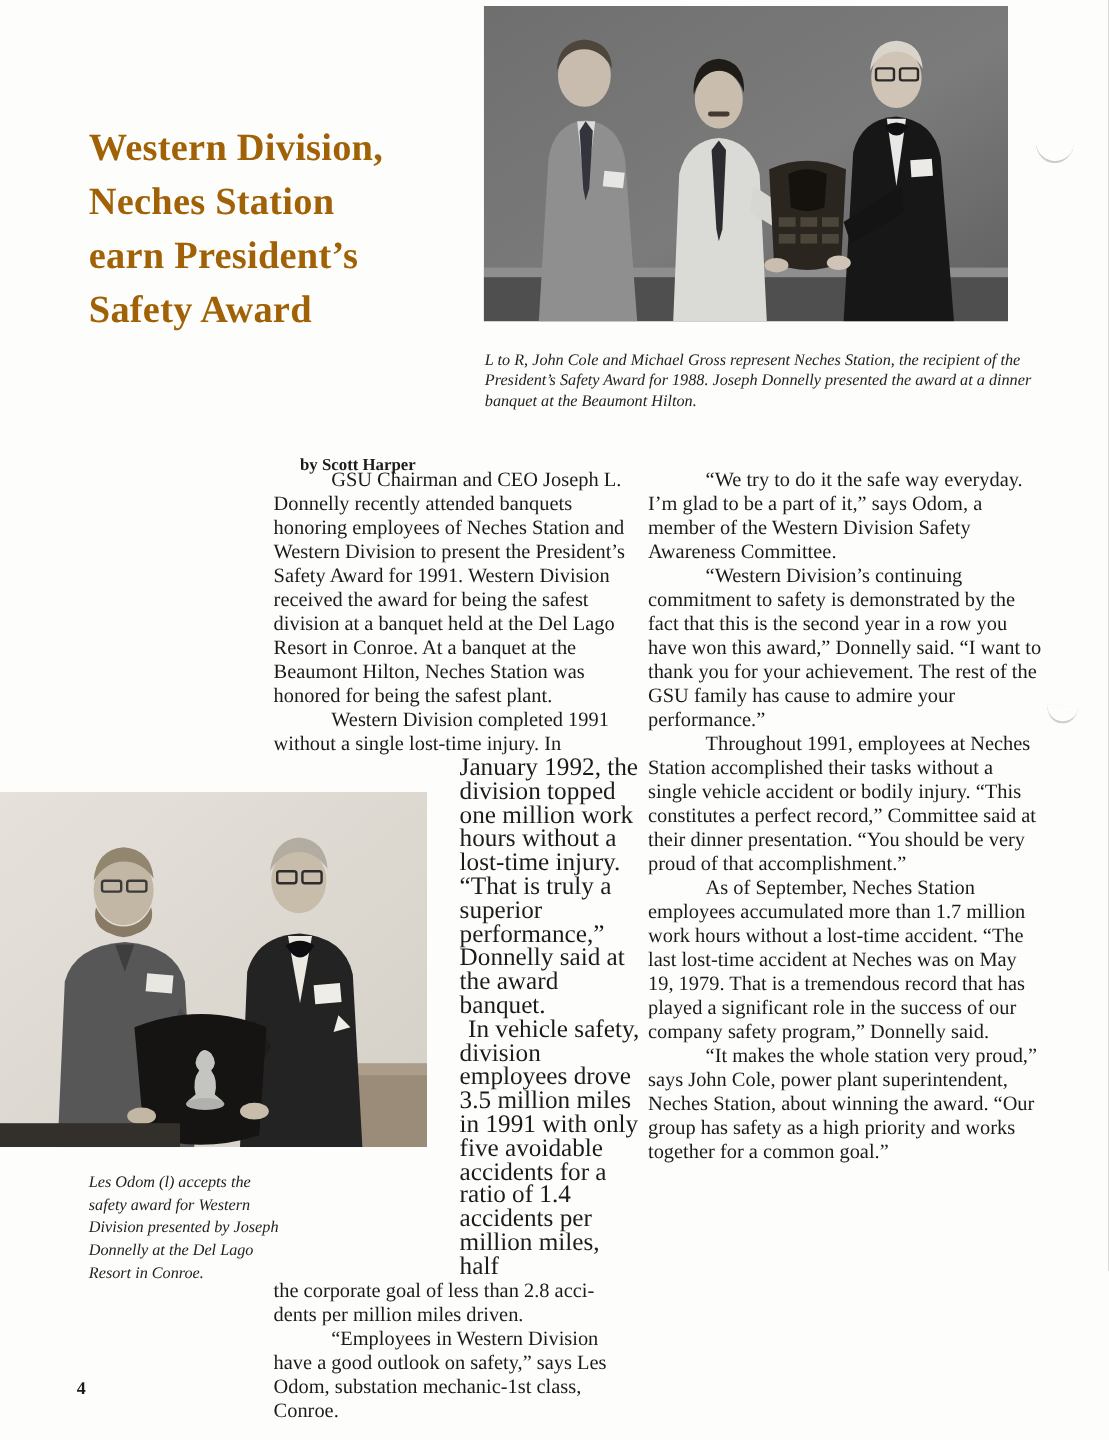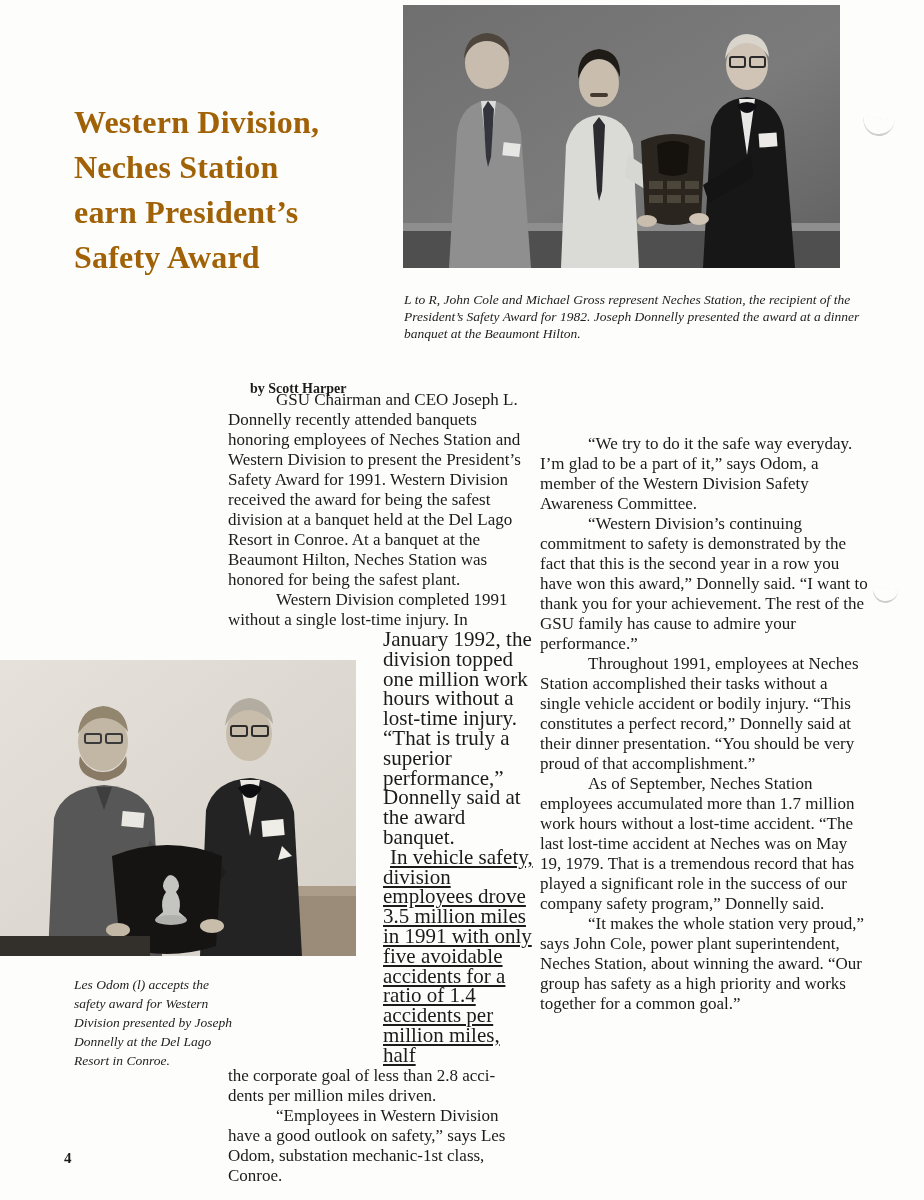--- a/index.html
+++ b/index.html
@@ -30,28 +30,28 @@
     color:#222;
   }
   .caption-top{position:absolute;left:404px;top:277px;width:458px;}
   .caption-left{position:absolute;left:74px;top:961px;width:164px;line-height:19px;}
   .byline{
     position:absolute;left:230px;top:367px;
     font-weight:bold;font-size:14px;padding-left:20px;
   }
   .col{position:absolute;font-size:17px;line-height:20px;text-align:left;}
   .col-left{left:228px;top:390px;width:306px;}
-  .col-right{left:540px;top:390px;width:332px;margin-top:44px;}
+  .col-right{left:540px;top:390px;width:332px;}
   .col p{margin:0;}
   .indent{text-indent:48px;}
   .narrow{
     margin-left:155px;width:153px;
     font-size:21px;line-height:19.8px;
   }
-  .narrow .sub-indent{text-indent:7px;text-decoration:underline;}
+  .narrow .sub-indent{text-indent:7px;}
   .preline{white-space:pre-line;}
   .pagenum{
     position:absolute;left:64px;top:1135px;
     font-weight:bold;font-size:15px;
   }
   .curl{
     position:absolute;
     border-bottom:2px solid #c2c2c2;
     border-radius:0 0 50% 50% / 0 0 100% 100%;
     opacity:.8;
@@ -120,40 +120,40 @@
         <rect x="282" y="176" width="14" height="8" fill="#4c453a"></rect>
         <rect x="246" y="190" width="14" height="8" fill="#4c453a"></rect>
         <rect x="264" y="190" width="14" height="8" fill="#4c453a"></rect>
         <rect x="282" y="190" width="14" height="8" fill="#4c453a"></rect>
         <ellipse cx="244" cy="216" rx="10" ry="6" fill="#c9bdae"></ellipse>
         <ellipse cx="296" cy="214" rx="10" ry="6" fill="#cfc4b5"></ellipse>
       </g>
     </svg>
   </div>
 
-  <p class="caption caption-top">L to R, John Cole and Michael Gross represent Neches Station, the recipient of the President’s Safety Award for 1982.  Joseph Donnelly presented the award at a dinner banquet at the Beaumont Hilton.</p>
+  <p class="caption caption-top">L to R, John Cole and Michael Gross represent Neches Station, the recipient of the President’s Safety Award for 1988.  Joseph Donnelly presented the award at a dinner banquet at the Beaumont Hilton.</p>
 
   <p class="byline">by Scott Harper</p>
 
   <div class="col col-left">
     <p class="indent">GSU Chairman and CEO Joseph L. Donnelly recently attended banquets honoring employees of Neches Station and Western Division to present the President’s Safety Award for 1991. Western Division received the award for being the safest division at a banquet held at the Del Lago Resort in Conroe. At a banquet at the Beaumont Hilton, Neches Station was honored for being the safest plant.</p>
     <p class="indent">Western Division completed 1991 without a single lost-time injury.  In</p>
     <div class="narrow">
       <p>January 1992, the division topped one million work hours without a lost-time injury. “That is truly a superior performance,” Donnelly said at the award banquet.</p>
       <p class="sub-indent">In vehicle safety, division employees drove 3.5 million miles in 1991 with only five avoidable accidents for a ratio of 1.4 accidents per million miles, half</p>
     </div>
     <p class="preline">the corporate goal of less than 2.8 acci-
 dents per million miles driven.</p>
     <p class="indent">“Employees in Western Division have a good outlook on safety,” says Les Odom, substation mechanic-1st class, Conroe.</p>
   </div>
 
   <div class="col col-right">
     <p class="indent">“We try to do it the safe way everyday. I’m glad to be a part of it,” says Odom, a member of the Western Division Safety Awareness Committee.</p>
     <p class="indent">“Western Division’s continuing commitment to safety is demonstrated by the fact that this is the second year in a row you have won this award,” Donnelly said. “I want to thank you for your achievement. The rest of the GSU family has cause to admire your performance.”</p>
-    <p class="indent">Throughout 1991, employees at Neches Station accomplished their tasks without a single vehicle accident or bodily injury. “This constitutes a perfect record,” Donnelly said at their dinner presentation. “You should be very proud of that accomplishment.”</p>
+    <p class="indent">Throughout 1991, employees at Neches Station accomplished their tasks without a single vehicle accident or bodily injury. “This constitutes a perfect record,” Committee said at their dinner presentation. “You should be very proud of that accomplishment.”</p>
     <p class="indent">As of September, Neches Station employees accumulated more than 1.7 million work hours without a lost-time accident. “The last lost-time accident at Neches was on May 19, 1979. That is a tremendous record that has played a significant role in the success of our company safety program,” Donnelly said.</p>
     <p class="indent">“It makes the whole station very proud,” says John Cole, power plant superintendent, Neches Station, about winning the award. “Our group has safety as a high priority and works together for a common goal.”</p>
   </div>
 
   <div class="photo photo-left">
     <svg width="356" height="296" viewBox="0 0 356 296">
       <defs>
         <linearGradient id="lpbg" x1="0" y1="0" x2="1" y2="1">
           <stop offset="0" stop-color="#e6e2db"></stop>
           <stop offset="1" stop-color="#d4d0c8"></stop>

